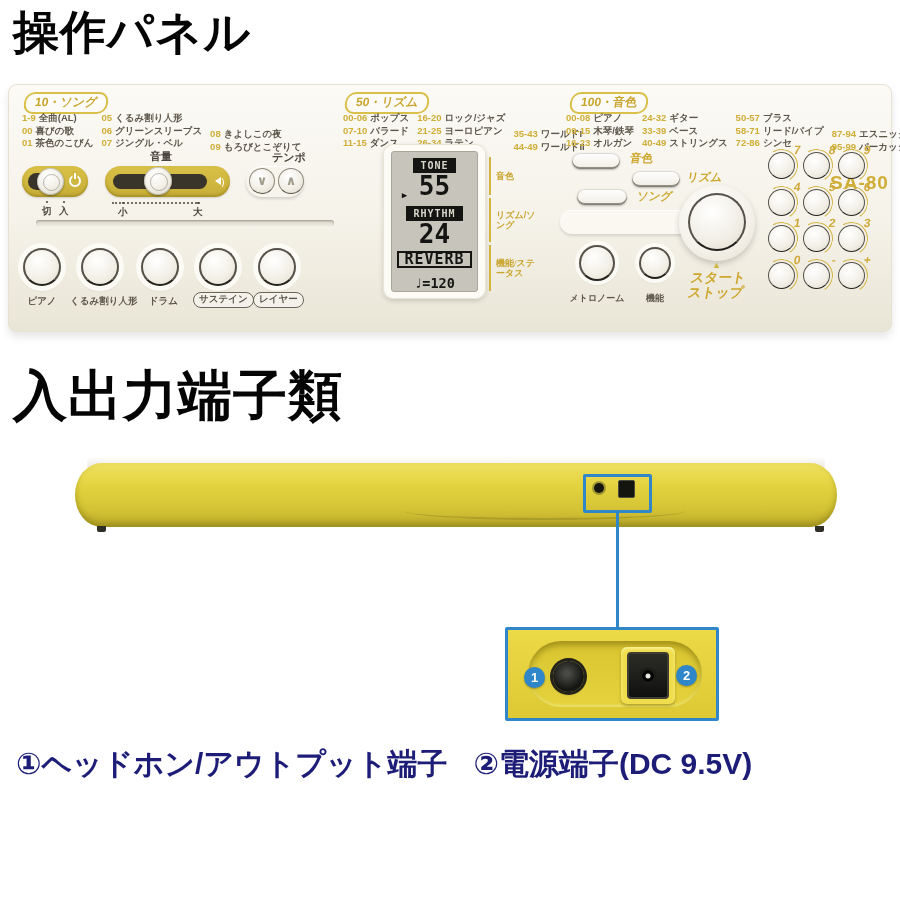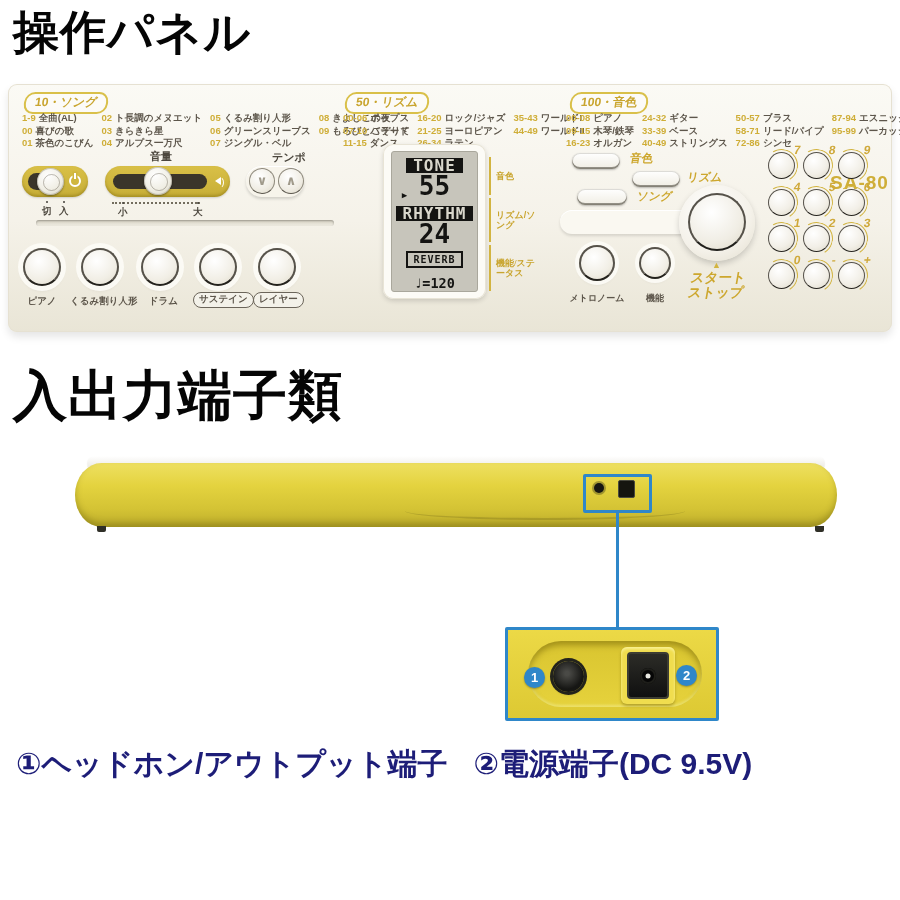--- a/index.html
+++ b/index.html
@@ -15,21 +15,21 @@
   .panel { position:absolute; left:8px; top:84px; width:884px; height:248px; border-radius:9px;
            background:linear-gradient(180deg,#fbfaf5 0%,#f5f2e9 55%,#e9e5d6 100%);
            box-shadow: inset 0 0 0 1px #e6e1d2, 0 5px 9px rgba(0,0,0,.10); }
 
   
   .list-header { position:absolute; display:inline-block; border:2px solid #d9c04a; color:#c9a52f;
                  font-weight:bold; font-size:12px; border-radius:10px; padding:0 9px 1px 9px;
                  transform:skewX(-8deg); background:rgba(255,255,255,.35); white-space:nowrap; }
   .list-cols { position:absolute; display:flex; gap:8px; }
   .list-col { display:flex; flex-direction:column; }
-  .offset1 { margin-top:0; }
+  .offset1 { margin-top:16px; }
   .entry { font-size:9.5px; line-height:12.5px; white-space:nowrap; font-weight:bold; }
   .entry .num { color:#cfae38; margin-right:3px; }
   .entry .name { color:#5d564b; }
   .model { position:absolute; left:822px; top:88px; color:#cfae38; font-weight:bold; font-size:19px; letter-spacing:1px; }
 
   
   .y-pill { position:absolute; background:linear-gradient(#d9c047,#c7ae37); border-radius:16px;
             box-shadow: inset 0 -2px 3px rgba(110,88,0,.35), 0 1px 2px rgba(0,0,0,.15); }
   .slot { position:absolute; background:#3a352a; border-radius:9px; }
   .knob { position:absolute; border-radius:50%;
@@ -72,25 +72,25 @@
             background:linear-gradient(#d6d1c2,#efece2); box-shadow:inset 0 1px 2px rgba(0,0,0,.28); }
   .groove-right { position:absolute; left:560px; top:210px; width:136px; height:24px; border-radius:12px;
                   background:#faf8f1; box-shadow:0 2px 3px rgba(0,0,0,.12), inset 0 1px 0 #fff; }
 
   
   .lcd-bezel { position:absolute; left:383px; top:144px; width:103px; height:155px; border-radius:10px;
                background:#fcfbf6; box-shadow:0 2px 5px rgba(0,0,0,.15), inset 0 0 0 1px #e8e4d6; }
   .lcd { position:absolute; left:391px; top:151px; width:87px; height:141px; border-radius:3px;
          background:#c7c5bb; border:1px solid #a9a79c; display:flex; flex-direction:column; align-items:center;
          font-family:"DejaVu Sans Mono",monospace; color:#141412; }
-  .lcd-bar { margin-top:6px; background:#141412; color:#d9d7cc; font-weight:bold; font-size:16px;
+  .lcd-bar { margin-top:6px; background:#141412; color:#d9d7cc; font-weight:bold; font-size:10px;
              letter-spacing:1px; padding:1px 7px; line-height:13px; }
   .lcd-val { position:relative; font-size:26px; font-weight:bold; line-height:27px; }
   .lcd-cursor { position:absolute; left:-17px; top:9px; font-size:9px; }
-  .lcd-reverb { border:2px solid #141412; font-size:10px; font-weight:bold; letter-spacing:1px;
+  .lcd-reverb { border:2px solid #141412; font-size:15px; font-weight:bold; letter-spacing:1px;
                 padding:0 5px; margin-top:3px; line-height:13px; }
   .lcd-tempo { margin-top:7px; font-size:13.5px; font-weight:bold; }
   .lcd-side { position:absolute; left:489px; top:157px; width:52px; display:flex; flex-direction:column; gap:3px; }
   .lcd-side .side-item { border-left:2px solid #d2b440; padding-left:5px; color:#c9a52f; font-weight:bold;
                          font-size:9px; line-height:10.5px; display:flex; align-items:center; width:50px; word-break:break-all; }
 
   
   .pill { position:absolute; border-radius:9px; background:linear-gradient(#ffffff,#f0ede3);
           box-shadow:0 1px 2px rgba(0,0,0,.25), inset 0 -2px 0 rgba(70,65,55,.55), inset 0 0 0 1px rgba(120,115,100,.25); }
   .gold-label { position:absolute; color:#cda72e; font-weight:bold; transform:skewX(-9deg); white-space:nowrap; }
@@ -170,25 +170,20 @@
   <div class="panel">
 
     <div class="list-header" style="left:16px; top:8px;">10・ソング</div>
     <div class="list-cols" style="left:14px; top:28px;">
       <div class="list-col">
         <div class="entry"><span class="num">1-9</span><span class="name">全曲(AL)</span></div>
         <div class="entry"><span class="num">00</span><span class="name">喜びの歌</span></div>
         <div class="entry"><span class="num">01</span><span class="name">茶色のこびん</span></div>
       </div>
       <div class="list-col">
-        <div class="entry"><span class="num">02</span><span class="name">ト長調のメヌエット</span></div>
-        <div class="entry"><span class="num">03</span><span class="name">きらきら星</span></div>
-        <div class="entry"><span class="num">04</span><span class="name">アルプス一万尺</span></div>
-      </div>
-      <div class="list-col">
         <div class="entry"><span class="num">05</span><span class="name">くるみ割り人形</span></div>
         <div class="entry"><span class="num">06</span><span class="name">グリーンスリーブス</span></div>
         <div class="entry"><span class="num">07</span><span class="name">ジングル・ベル</span></div>
       </div>
       <div class="list-col offset1">
         <div class="entry"><span class="num">08</span><span class="name">きよしこの夜</span></div>
         <div class="entry"><span class="num">09</span><span class="name">もろびとこぞりて</span></div>
       </div>
     </div>
 

